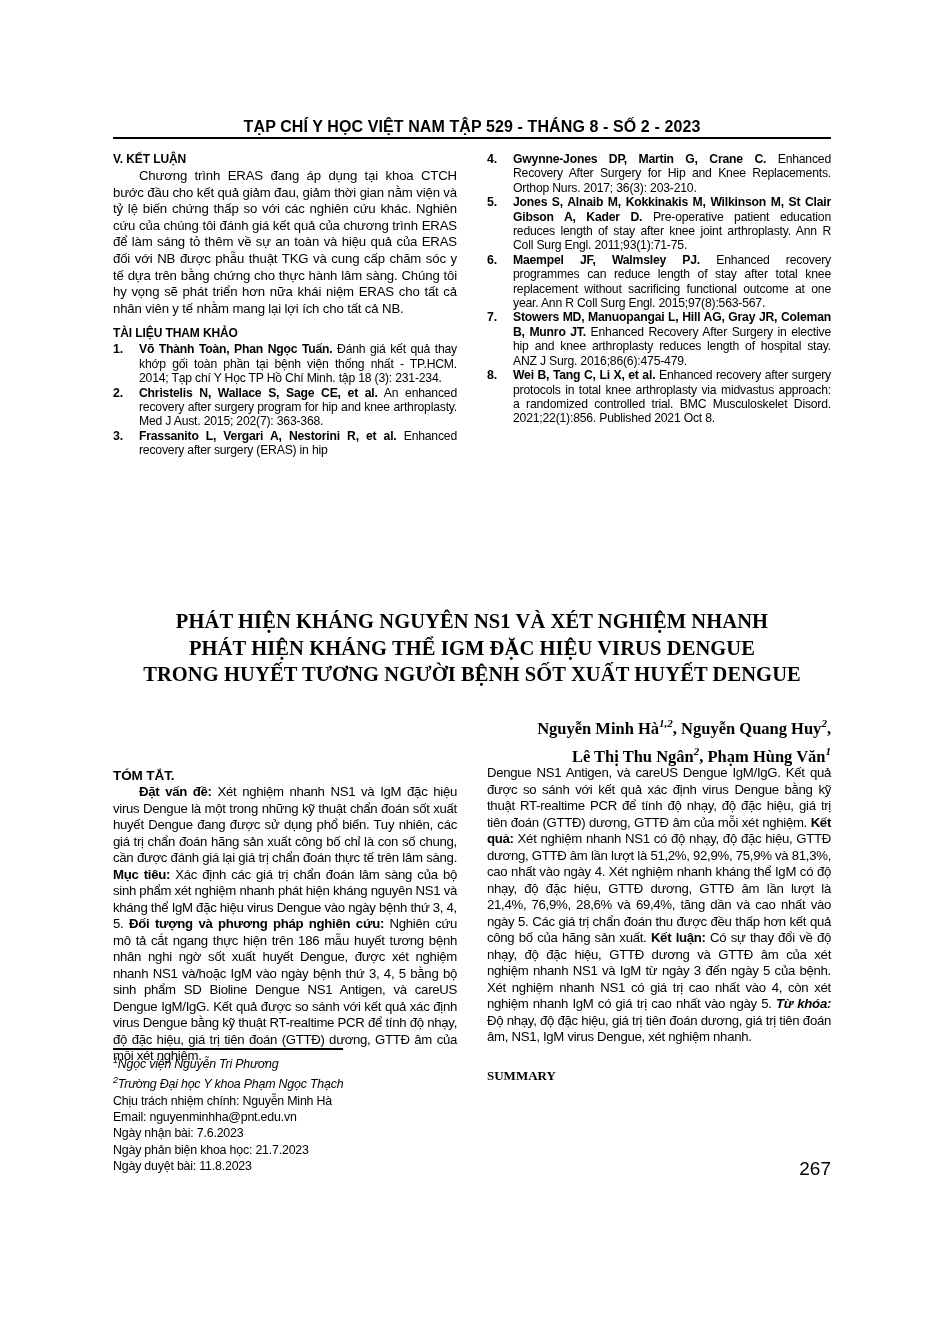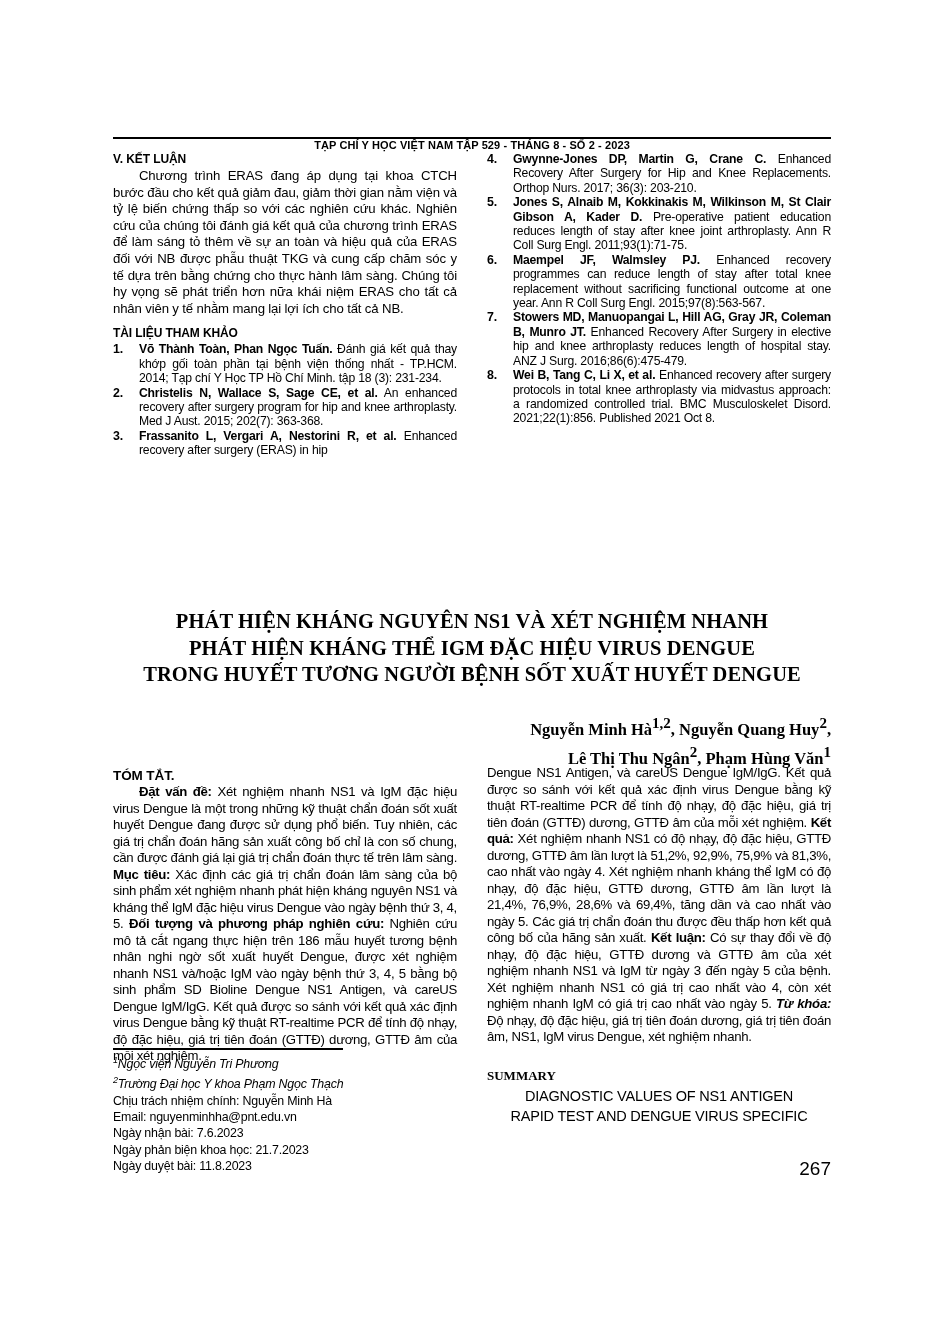--- a/index.html
+++ b/index.html
@@ -26,23 +26,22 @@
 
   
   .running-head {
     position: absolute;
     left: 113px;
     top: 118px;
     width: 718px;
     text-align: center;
     font-family: "Liberation Sans", sans-serif;
     font-weight: bold;
-    font-size: 11px;
+    font-size: 16px;
     letter-spacing: 0.1px;
-    margin-top: 21px;
   }
   .head-rule {
     position: absolute;
     left: 113px;
     top: 137px;
     width: 718px;
     height: 2px;
     background: #000;
   }
 
@@ -138,21 +137,21 @@
     position: absolute;
     left: 420px;
     top: 712px;
     width: 411px;
     text-align: right;
     font-family: "Liberation Serif", serif;
     font-weight: bold;
     font-size: 16.5px;
     line-height: 23px;
   }
-  .authors sup { font-size: 15px; vertical-align: super; }
+  .authors sup { font-size: 11px; vertical-align: super; font-style: italic; }
 
   
   .abs-left {
     position: absolute;
     left: 113px;
     top: 768px;
     width: 344px;
   }
   .abs-right {
     position: absolute;
@@ -302,21 +301,17 @@
     <div class="aff"><sup>2</sup><span>Trường Đại học Y khoa Phạm Ngọc Thạch</span></div>
     <div>Chịu trách nhiệm chính: Nguyễn Minh Hà</div>
     <div>Email: nguyenminhha@pnt.edu.vn</div>
     <div>Ngày nhận bài: 7.6.2023</div>
     <div>Ngày phản biện khoa học: 21.7.2023</div>
     <div>Ngày duyệt bài: 11.8.2023</div>
   </div>
 
   <div class="summary">
     <h3 class="summary-head">SUMMARY</h3>
-    <div class="summary-title">
-      <span class="sline">DIAGNOSTIC VALUES OF NS1 ANTIGEN</span>
-      <span class="sline">RAPID TEST AND DENGUE VIRUS SPECIFIC</span>
-    </div>
   </div>
 
   <div class="page-number">267</div>
 
 </div>
 
 </body></html>

